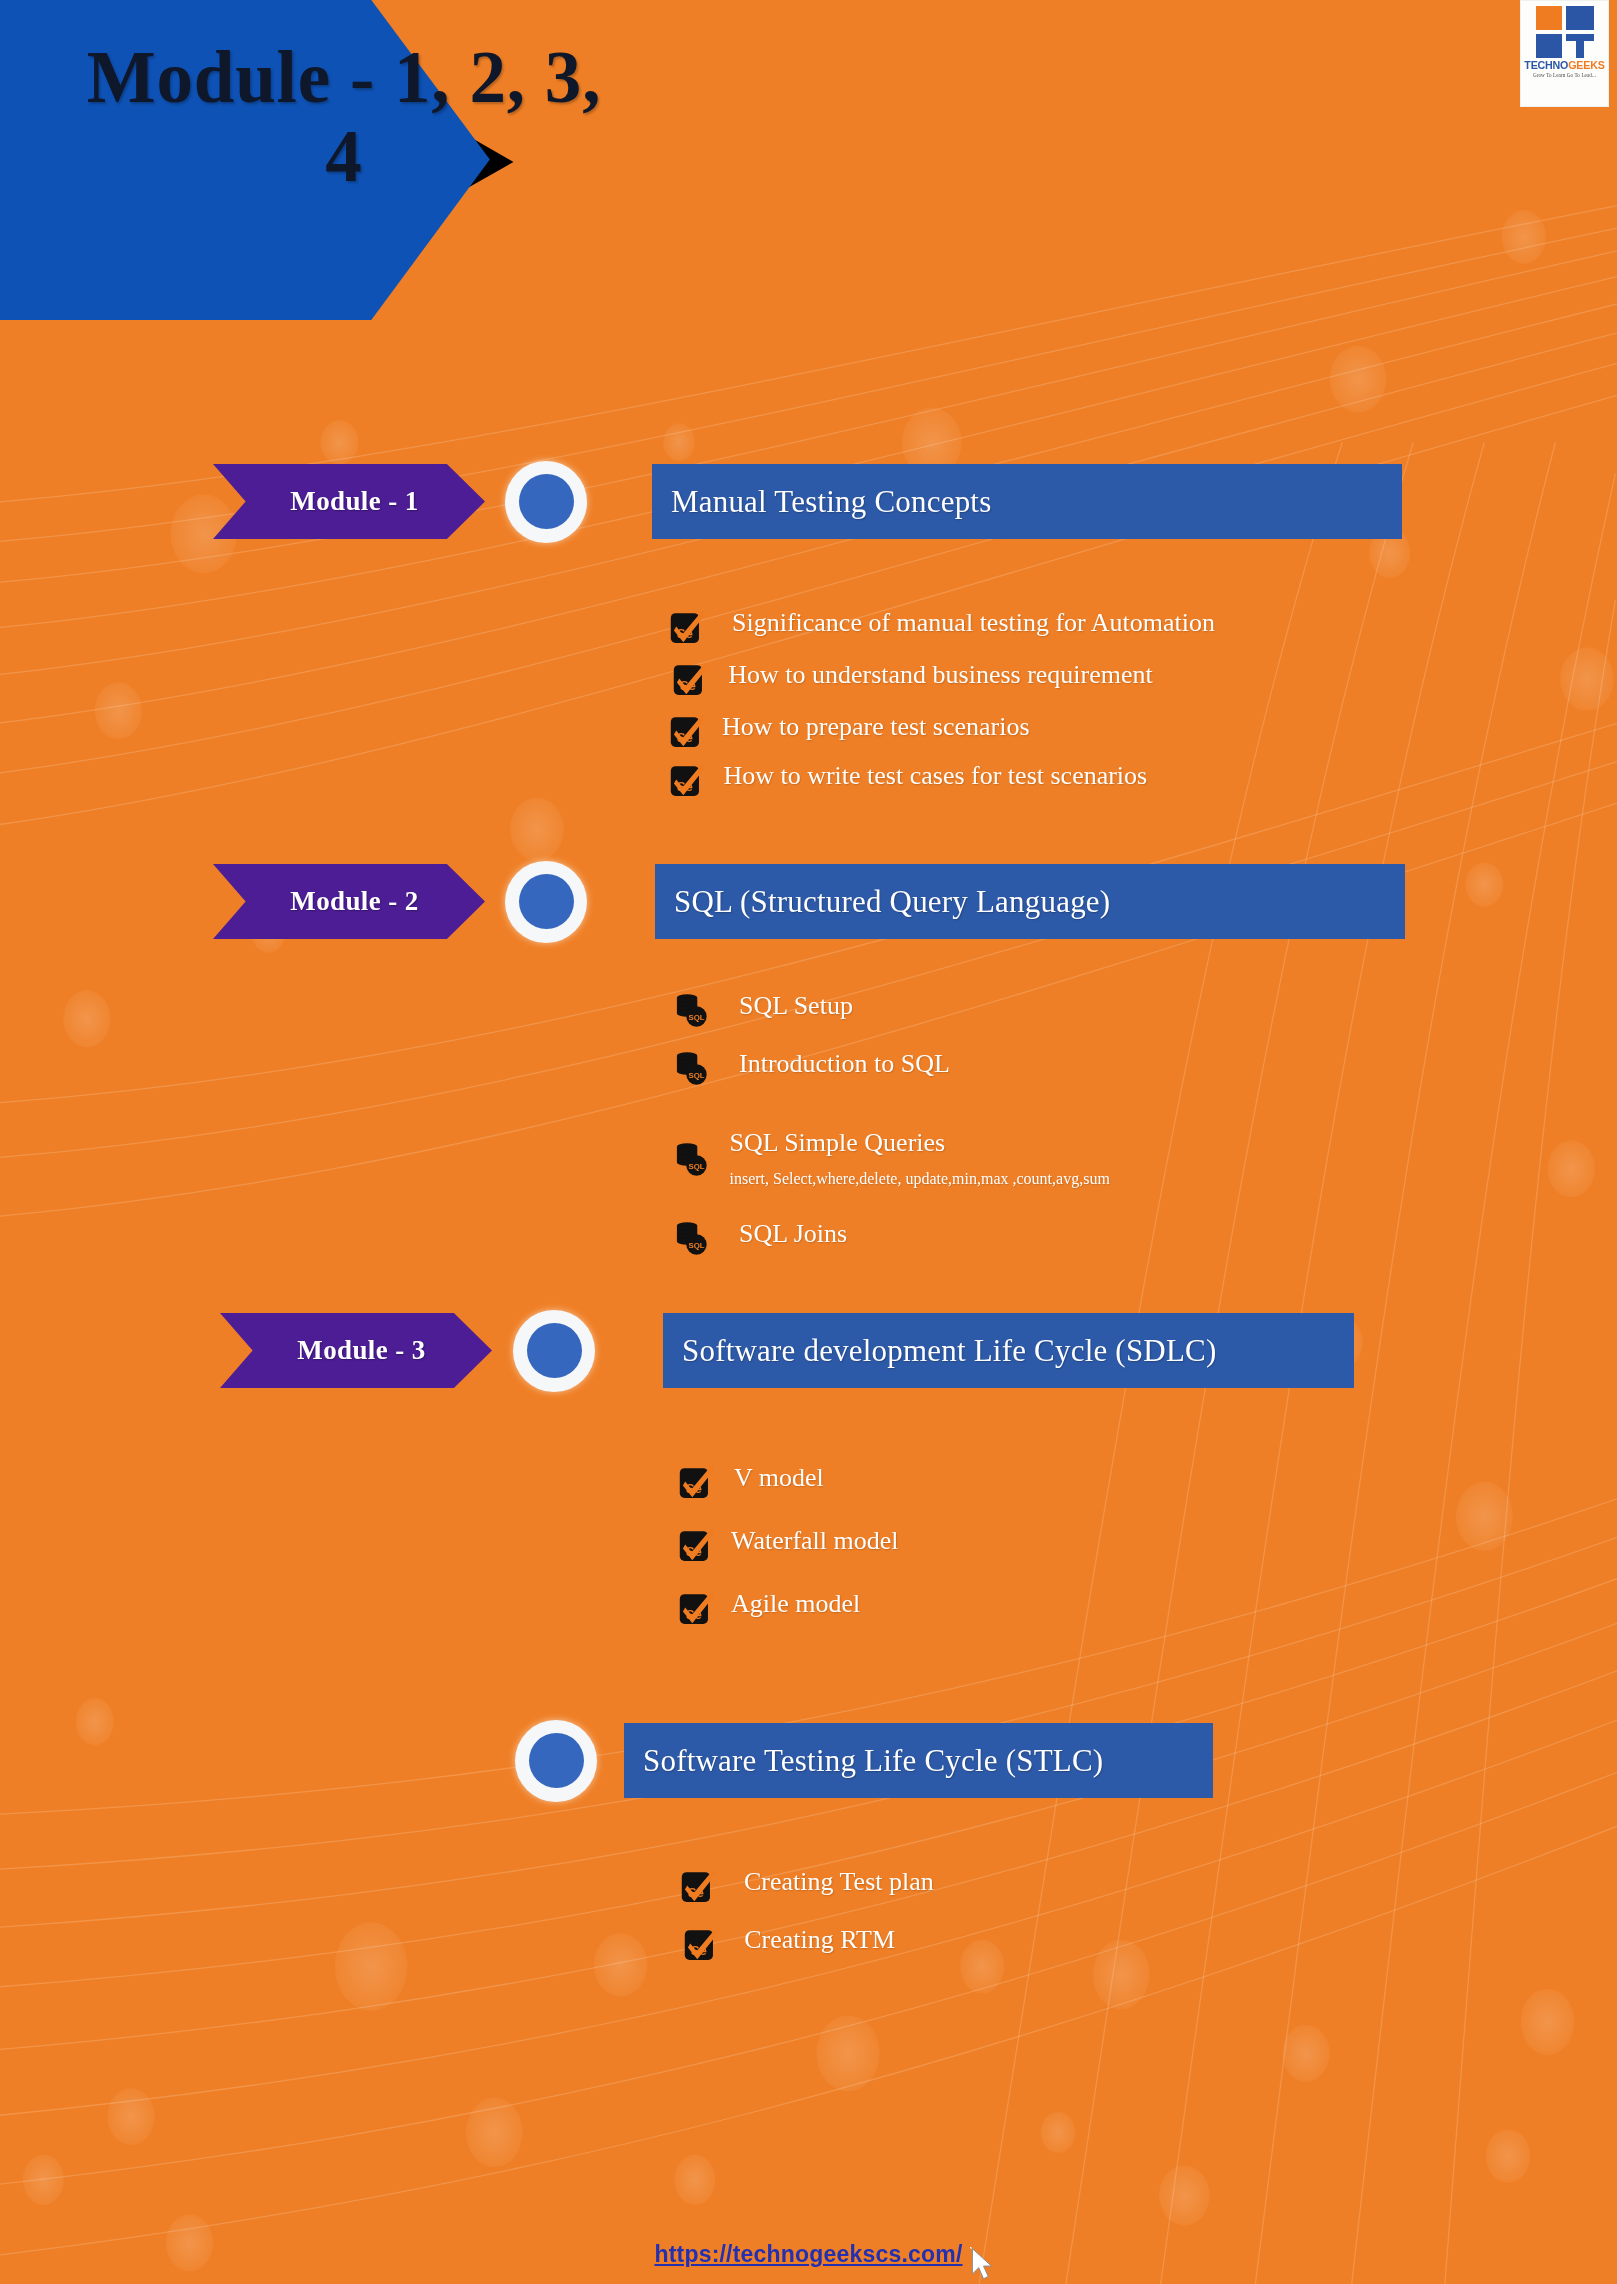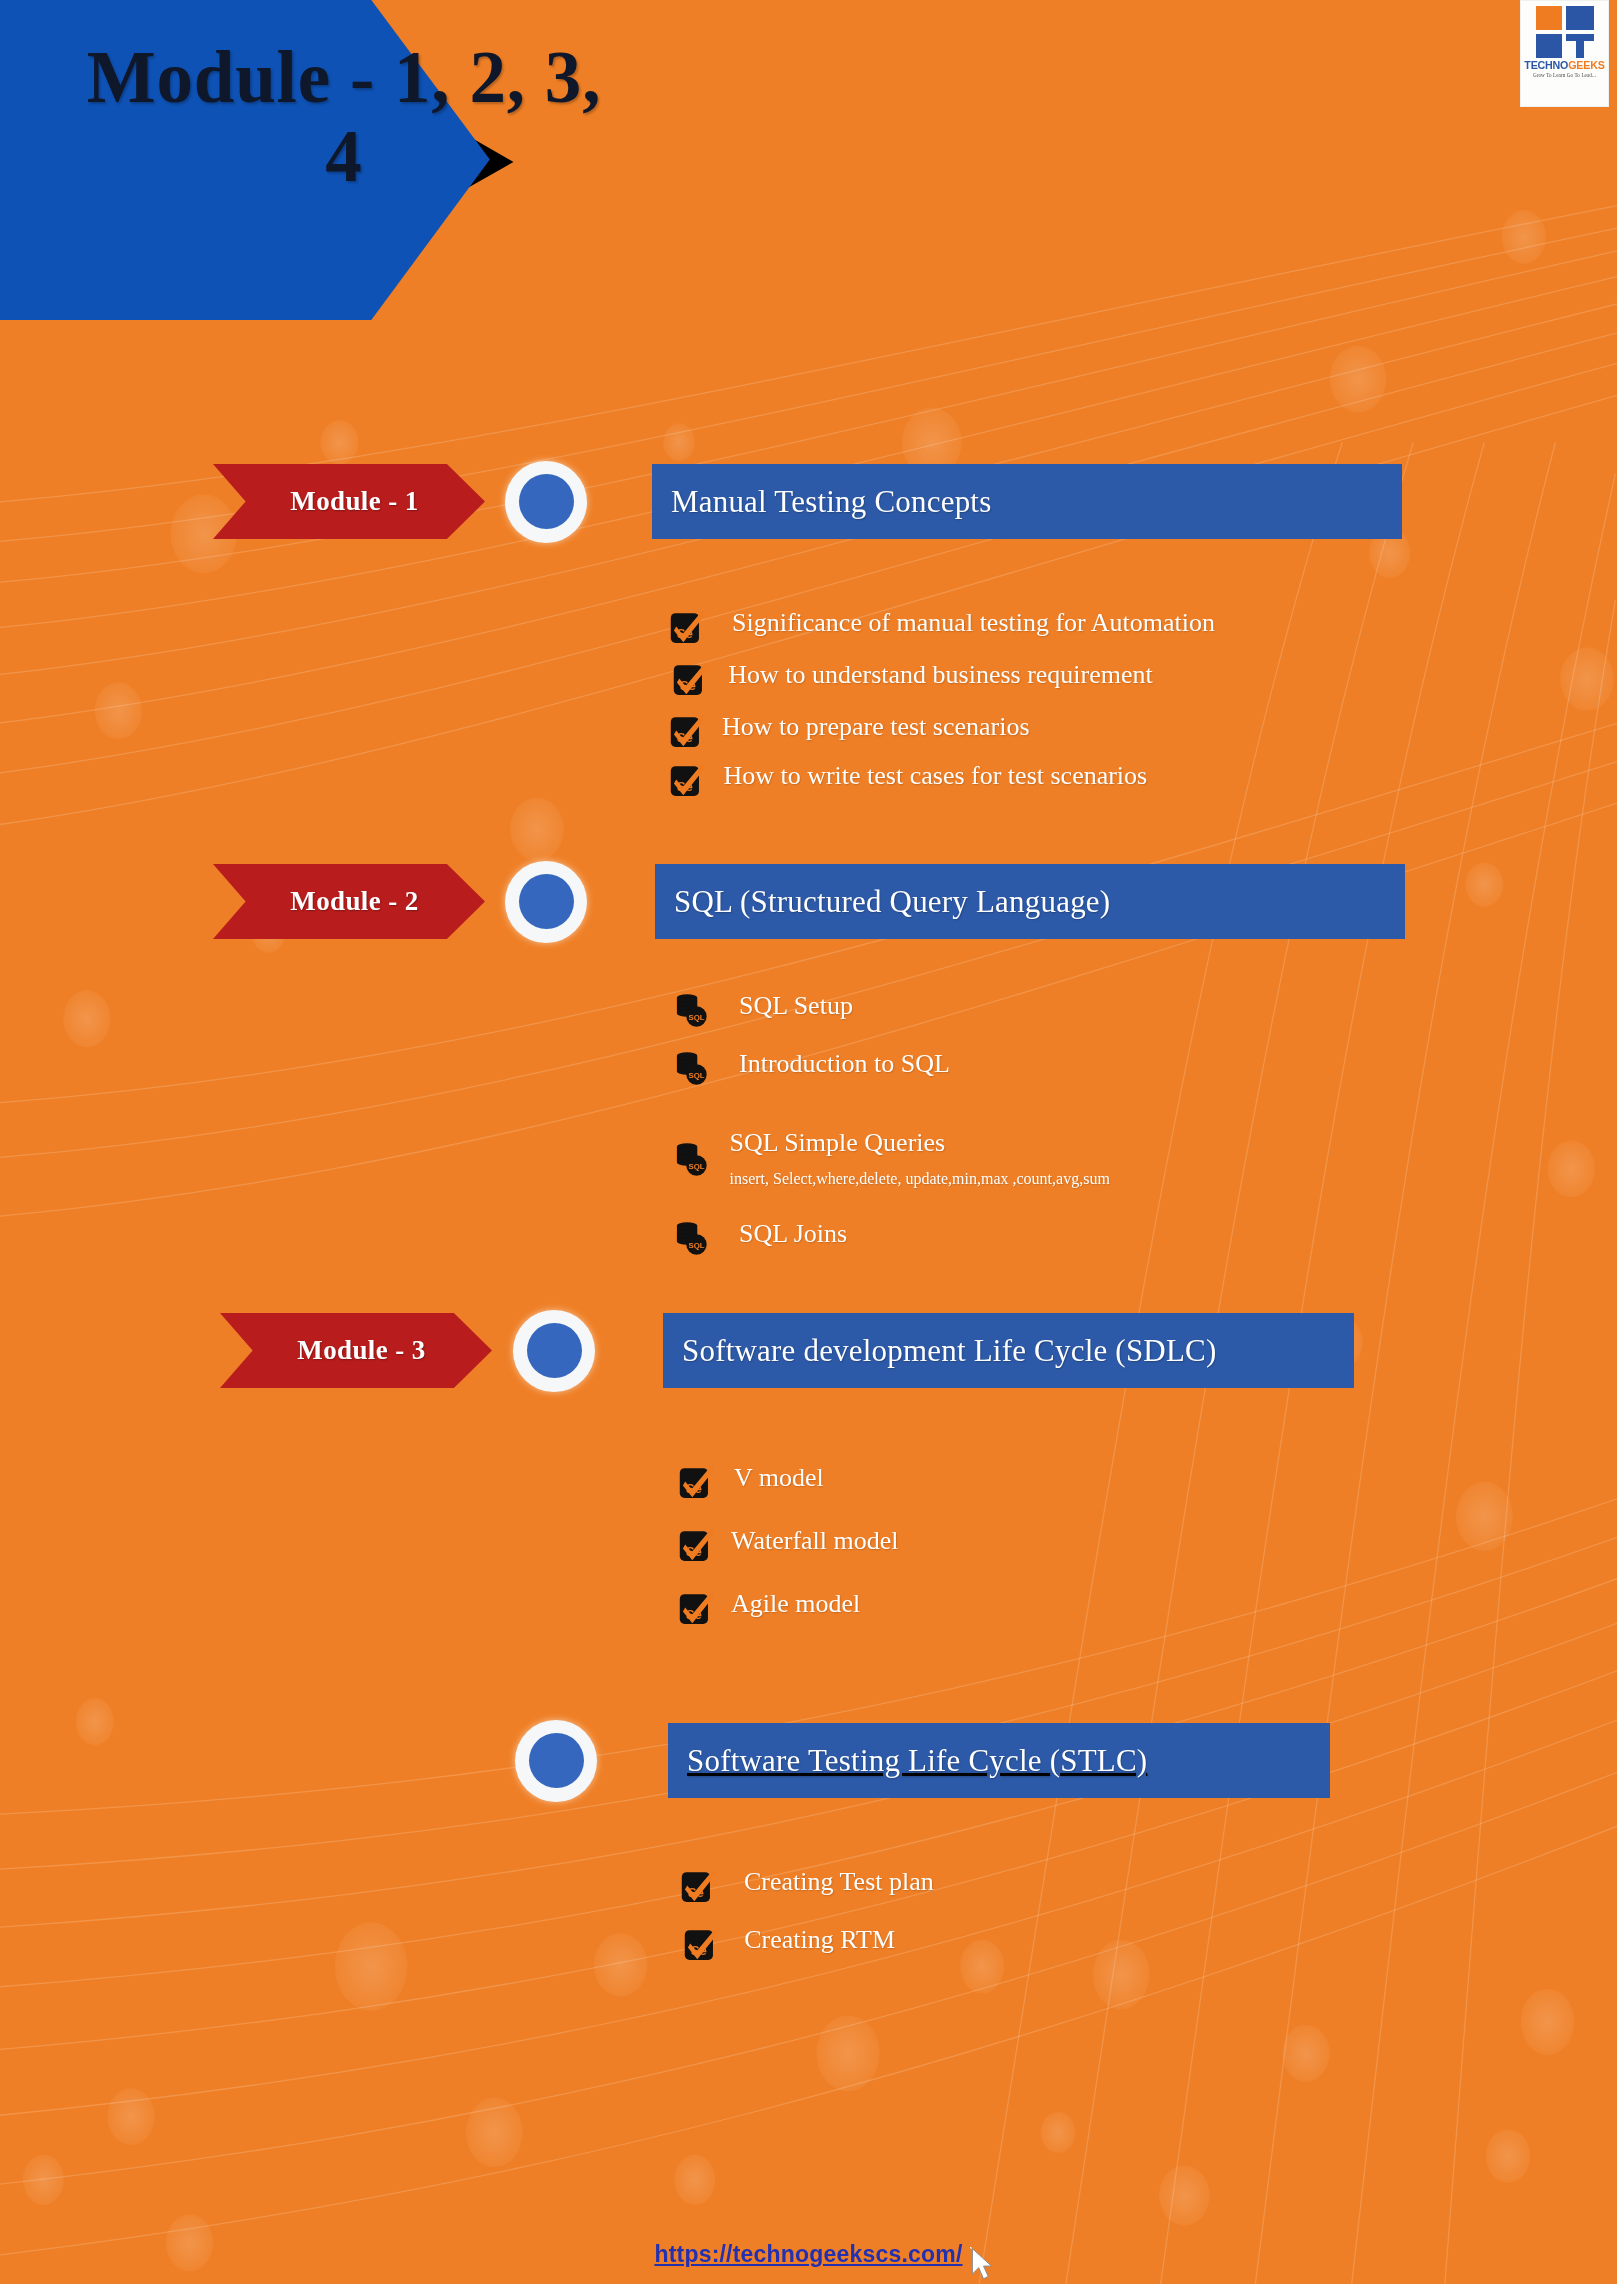--- a/index.html
+++ b/index.html
@@ -92,21 +92,21 @@
 
   
   .module-row { position:absolute; left:0; width:1617px; }
 
   .mod-head { position:relative; height:75px; }
 
   .mod-chevron {
     position:absolute;
     top:0;
     width:272px; height:75px;
-    background:#b91c1c;
+    background:#4c1d95;
     clip-path:polygon(0 0, 86% 0, 100% 50%, 86% 100%, 0 100%, 12% 50%);
     display:flex; align-items:center; justify-content:center;
   }
   .mod-chevron-label {
     color:#ffffff;
     font-size:27px;
     font-weight:bold;
     font-family:"Liberation Serif", serif;
     letter-spacing:0.4px;
     text-shadow:0.8px 0.8px 1.6px rgba(0,0,0,.3);
@@ -488,21 +488,21 @@
         <span class="bullet-text" style="margin-left:16px;">Agile model</span>
       </div>
     </div>
   </div>
 
   <div class="module-row" style="top:1723px;">
     <div class="mod-head">
       <div class="mod-dot" style="left:515px;">
         <div class="mod-dot-inner"></div>
       </div>
-      <div class="mod-title-bar" style="left:668px;width:662px;text-decoration:underline;">
+      <div class="mod-title-bar" style="left:624px;width:589px;">
         <span class="mod-title-text">Software Testing Life Cycle (STLC)</span>
       </div>
     </div>
 
     <div class="bullet-list" style="left:681px; top:142px;">
       <div class="bullet" style="margin-bottom:17.4px;">
         <span class="bullet-icon">
           <svg viewBox="0 0 46 52" width="36" height="41">
             <rect x="1" y="9" width="36" height="38" rx="6" fill="#111111"></rect>
             <path d="M8 26 L16 36 L42 5 L45 11 L17 46 L5 31 Z" fill="#f07c22"></path>

